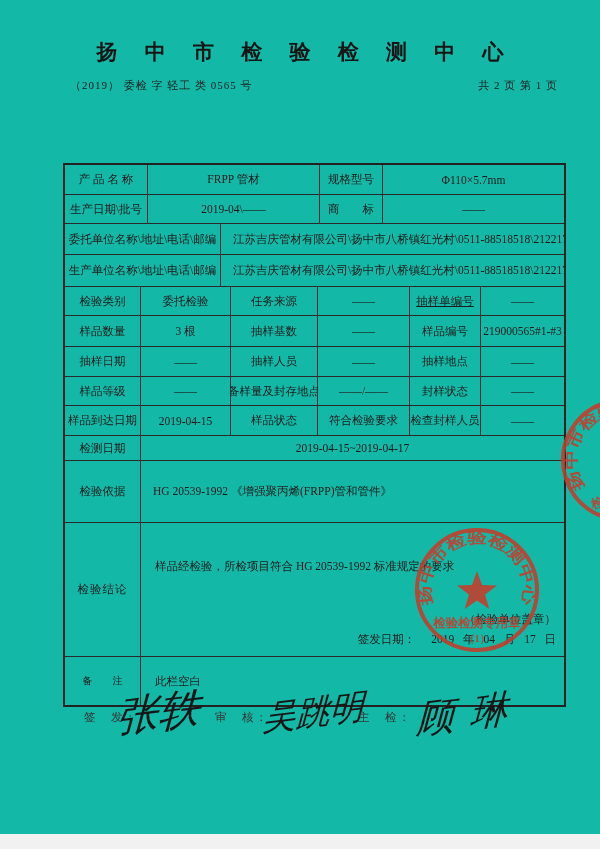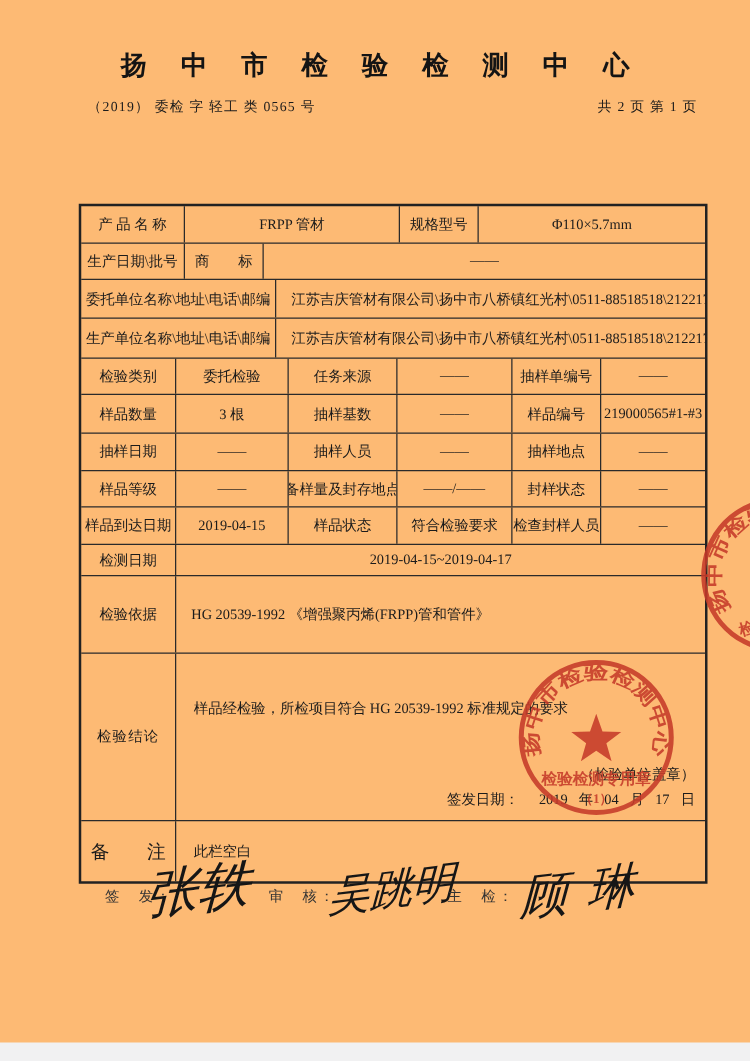--- a/index.html
+++ b/index.html
@@ -1,36 +1,36 @@
 <!DOCTYPE html>
 <html><head>
 <meta charset="utf-8">
 <style>
   html,body{margin:0;padding:0;}
   body{background:#e9e9e9;font-family:"Liberation Serif","DejaVu Serif",serif;color:#1b1b1b;}
-  .page{position:relative;width:600px;height:849px;background:#fdba74;overflow:hidden;margin:0 auto;}
+  .page{position:relative;width:600px;height:849px;background:#14b8a6;overflow:hidden;margin:0 auto;}
   .org-title{padding-top:38px;text-align:center;font-size:21px;font-weight:bold;letter-spacing:11px;text-indent:11px;color:#141414;}
   .report-title{margin-top:16px;text-align:center;font-size:26px;font-weight:bold;letter-spacing:14px;text-indent:14px;color:#121212;}
   .doc-row{display:flex;justify-content:space-between;margin:12px 42px 0 70px;font-size:11px;letter-spacing:1px;}
   .info-table{position:absolute;left:63px;top:163px;width:503px;border:2px solid #222;box-sizing:border-box;background:transparent;}
   .trow{display:flex;border-top:1px solid #2a2a2a;box-sizing:border-box;}
   .trow:first-child{border-top:none;}
   .tcell{border-left:1px solid #2a2a2a;box-sizing:border-box;display:flex;align-items:center;justify-content:center;font-size:11.5px;white-space:nowrap;overflow:hidden;padding:0 2px;}
   .tcell:first-child{border-left:none;}
   .tcell.grow{flex:1;}
   .tcell.left{justify-content:flex-start;padding-left:12px;}
   .conclusion-row{display:flex;border-top:1px solid #2a2a2a;height:133px;}
   .conclusion-label{width:75px;display:flex;align-items:center;justify-content:center;font-size:11.5px;letter-spacing:1px;}
   .conclusion-value{flex:1;border-left:1px solid #2a2a2a;position:relative;font-size:11.5px;}
   .conclusion-text{margin:0;padding:36px 14px 0 14px;}
   .seal-note{position:absolute;top:89px;right:8px;font-size:11.5px;}
   .issue-line{position:absolute;top:109px;right:8px;font-size:11.5px;}
   .issue-line .date{margin-left:16px;word-spacing:6px;}
   .remark-row{display:flex;border-top:1px solid #2a2a2a;height:48px;}
-  .remark-label{width:75px;display:flex;align-items:center;justify-content:center;font-size:15px;}
+  .remark-label{width:75px;display:flex;align-items:center;justify-content:center;font-size:10px;}
   .remark-value{flex:1;border-left:1px solid #2a2a2a;display:flex;align-items:center;padding-left:14px;font-size:11.5px;}
   .sig-label{position:absolute;font-size:11.5px;letter-spacing:2px;color:#333;}
   .sig{position:absolute;font-style:italic;color:#161616;transform:rotate(-7deg) skewX(-9deg);white-space:nowrap;line-height:1;}
   .stamp{position:absolute;opacity:0.88;}
   .scan-strip{position:absolute;left:0;top:834px;width:600px;height:15px;background:#f1f1f2;}
 </style>
 </head>
 <body>
 
 <div class="page">
@@ -44,37 +44,38 @@
   <div class="info-table" id="info-table">
     <div id="info-rows">
         <div class="trow" style="height: 29px;">
           <div class="tcell" style="width: 82px;">产 品 名 称</div>
           <div class="tcell" style="width: 172px;">FRPP 管材</div>
           <div class="tcell" style="width: 63px;">规格型号</div>
           <div class="tcell grow">Φ110×5.7mm</div>
         </div>
         <div class="trow" style="height: 29px;">
           <div class="tcell" style="width: 82px;">生产日期\批号</div>
+          <div class="tcell" style="width: 172px;">2019-04\——</div>
           <div class="tcell" style="width: 63px;">商　　标</div>
           <div class="tcell grow">——</div>
         </div>
         <div class="trow" style="height: 31px;">
           <div class="tcell" style="width: 155px;">委托单位名称\地址\电话\邮编</div>
           <div class="tcell grow left">江苏吉庆管材有限公司\扬中市八桥镇红光村\0511-88518518\212217</div>
         </div>
         <div class="trow" style="height: 32px;">
           <div class="tcell" style="width: 155px;">生产单位名称\地址\电话\邮编</div>
           <div class="tcell grow left">江苏吉庆管材有限公司\扬中市八桥镇红光村\0511-88518518\212217</div>
         </div>
         <div class="trow" style="height: 29px;">
           <div class="tcell" style="width: 75px;">检验类别</div>
           <div class="tcell" style="width: 90px;">委托检验</div>
           <div class="tcell" style="width: 87px;">任务来源</div>
           <div class="tcell" style="width: 92px;">——</div>
-          <div class="tcell" style="width: 71px;">抽样单编号</div>
+          <div class="tcell" style="width: 71px; text-decoration: underline;">抽样单编号</div>
           <div class="tcell grow">——</div>
         </div>
         <div class="trow" style="height: 31px;">
           <div class="tcell" style="width: 75px;">样品数量</div>
           <div class="tcell" style="width: 90px;">3 根</div>
           <div class="tcell" style="width: 87px;">抽样基数</div>
           <div class="tcell" style="width: 92px;">——</div>
           <div class="tcell" style="width: 71px;">样品编号</div>
           <div class="tcell grow">219000565#1-#3</div>
         </div>

